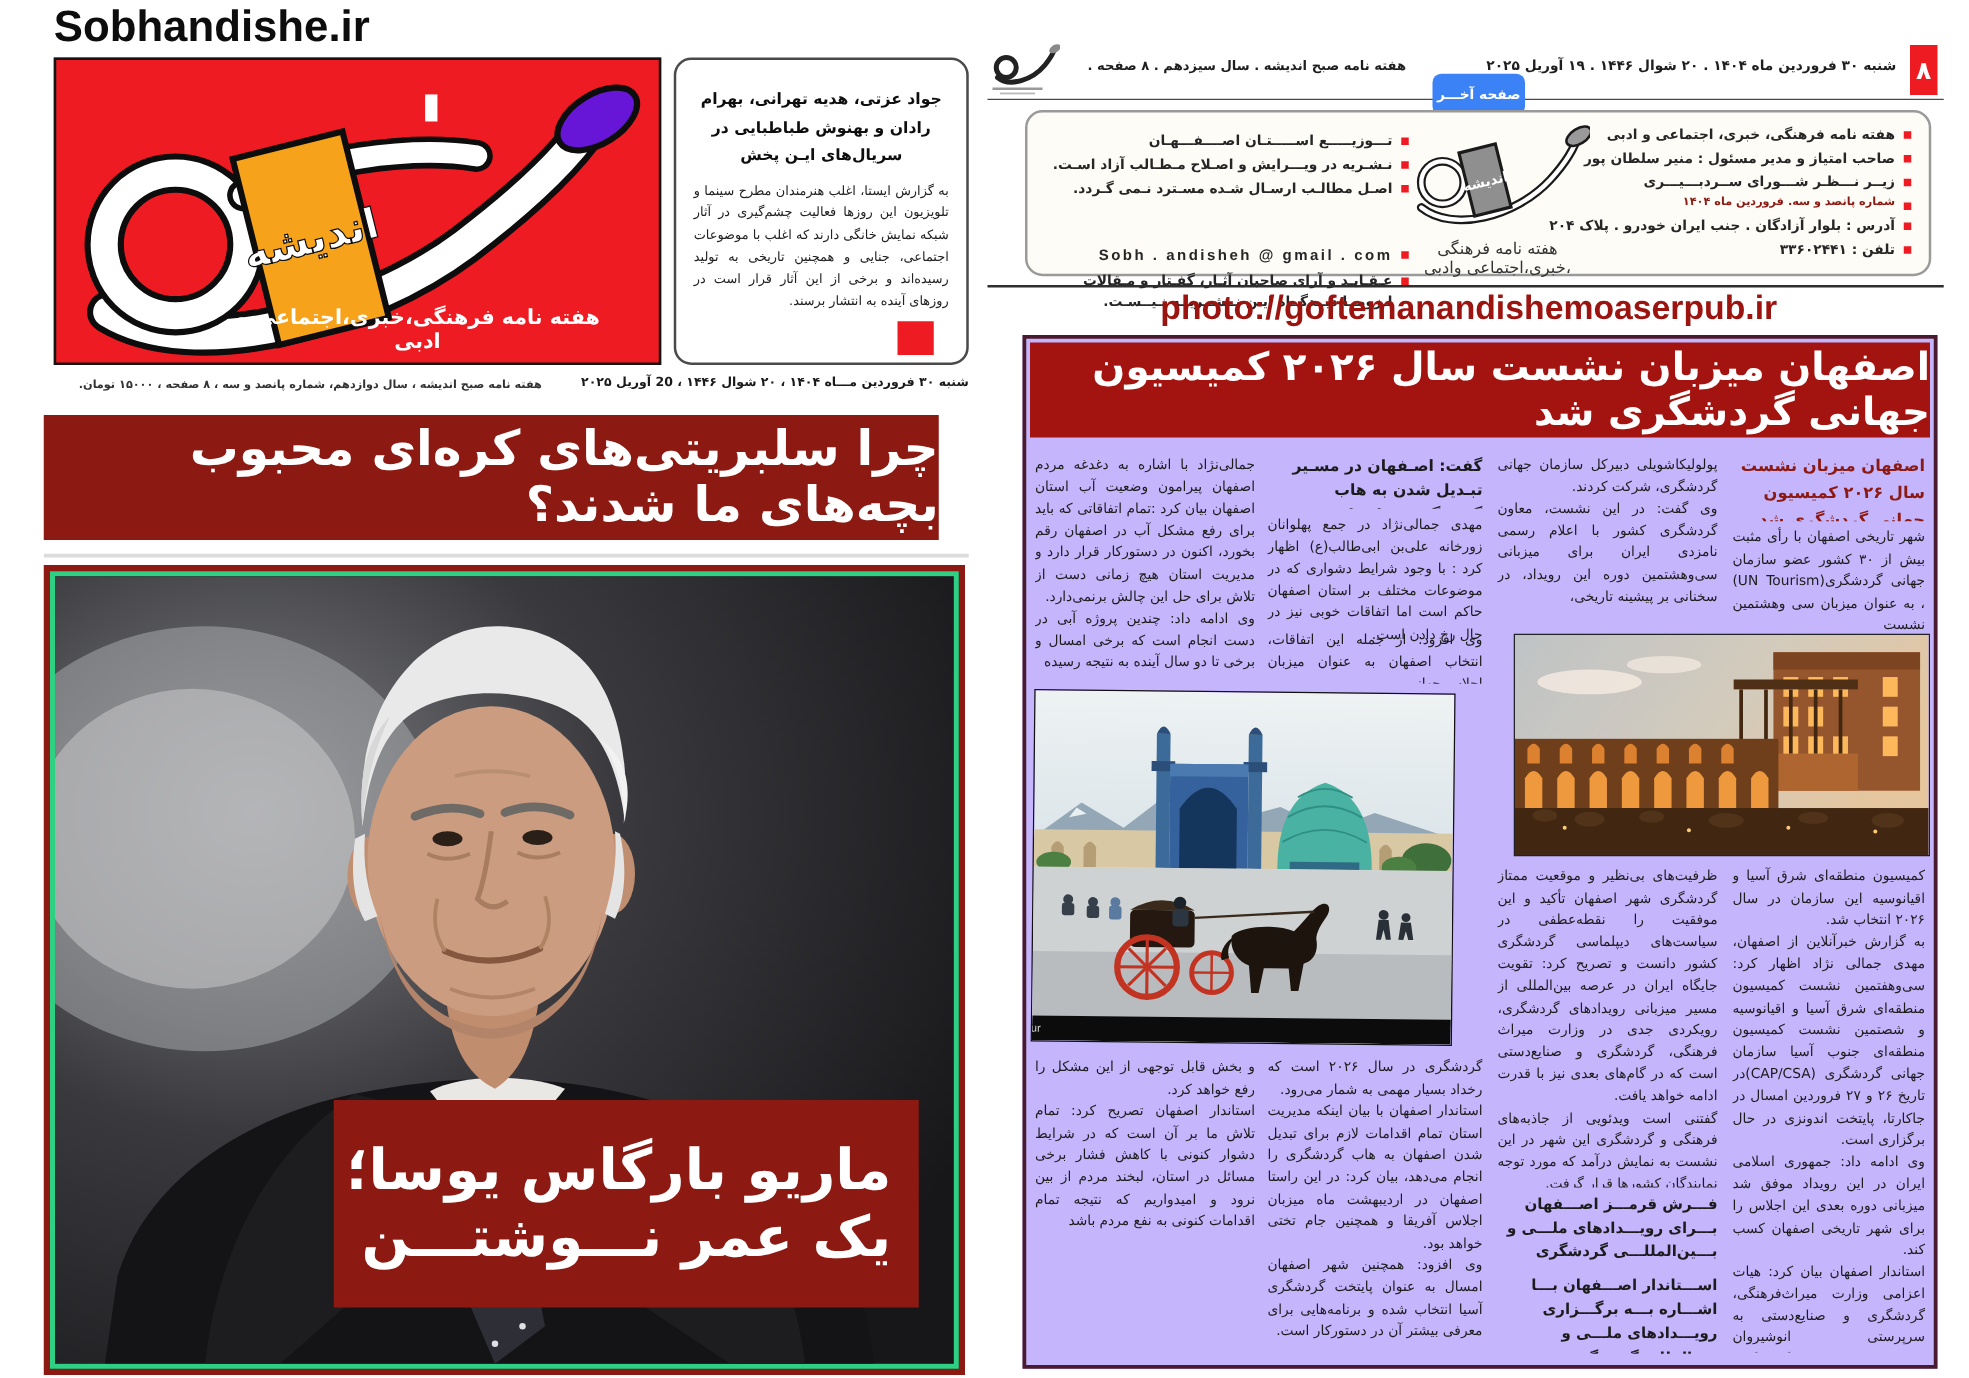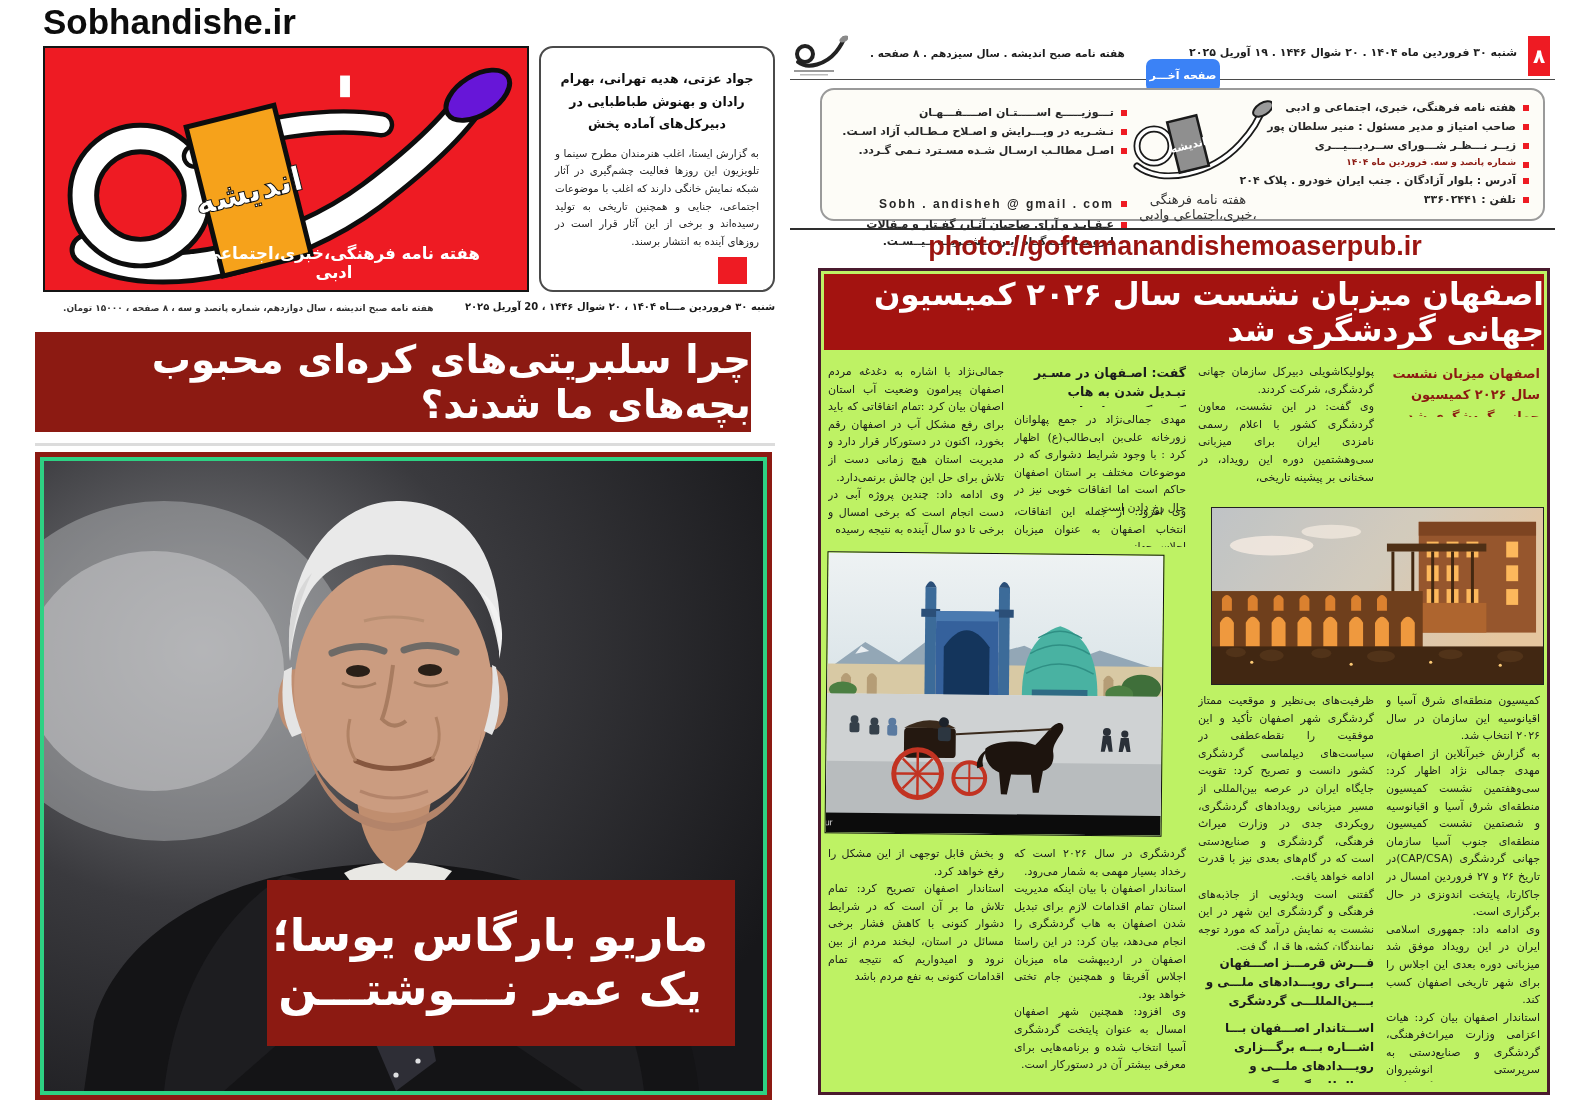--- a/index.html
+++ b/index.html
@@ -25,21 +25,21 @@
         display:flex;align-items:center;justify-content:center;}
   .band-text{color:#fff;font-weight:bold;font-size:39px;direction:rtl;}
   .rule-light{position:absolute;left:0;top:437px;width:740px;height:3px;background:#dcdcdc;}
   .photo-frame{position:absolute;left:0;top:446px;width:737px;height:648px;background:#8c1a12;
                padding:5px;box-sizing:border-box;}
   .photo-green{border:4px solid #2ed183;width:100%;height:100%;box-sizing:border-box;position:relative;
                background:#232326;overflow:hidden;}
   .photo-green svg{position:absolute;left:0;top:0;width:100%;height:100%;}
   .overlay-title{position:absolute;right:28px;top:419px;width:468px;height:166px;background:#8c1a12;
                  color:#fff;direction:rtl;display:flex;flex-direction:column;justify-content:center;
-                 padding-right:22px;box-sizing:border-box;text-align:center;}
+                 padding-right:22px;box-sizing:border-box;}
   .overlay-title .l1{font-weight:bold;font-size:45px;line-height:1.2;}
   .overlay-title .l2{font-weight:bold;font-size:45px;line-height:1.2;}
   
   .page-right{position:absolute;left:790px;top:6px;width:765px;height:1094px;}
   .pagenum{position:absolute;right:5px;top:30px;width:22px;height:40px;background:#ee1b23;color:#fff;
            font-weight:bold;font-size:20px;display:flex;align-items:center;justify-content:center;}
   .h-date{position:absolute;right:38px;top:40px;font-size:11px;font-weight:bold;color:#1e1e1e;direction:rtl;margin-left:36px;}
   .h-issue{position:absolute;left:80px;top:41px;font-size:10.5px;font-weight:bold;color:#1e1e1e;direction:rtl;text-align:right;}
   .h-logo{position:absolute;left:2px;top:26px;width:56px;height:44px;}
   .h-line{position:absolute;left:0;top:73px;width:765px;height:1px;background:#4a4a4a;}
@@ -56,21 +56,21 @@
   .ib-item.small{font-size:9px;color:#8c1a12;}
   .ib-item.phone{letter-spacing:7px;}
   .ib-item.email{font-family:"Liberation Sans",sans-serif;direction:ltr;text-align:right;letter-spacing:2px;font-size:12px;margin-top:36px;}
   .ib-logo{position:absolute;left:300px;top:4px;width:150px;height:100px;}
   .ib-logo-caption{position:absolute;left:286px;top:102px;width:180px;text-align:center;font-size:13px;
                    color:#333;direction:rtl;}
   .url-rule{position:absolute;left:0;top:222px;width:765px;height:2px;background:#2e2e2e;}
   .url-text{position:absolute;left:120px;top:225px;width:530px;text-align:center;
             font-family:"Liberation Sans",sans-serif;font-weight:bold;font-size:27px;color:#9b1410;}
   .article-box{position:absolute;left:28px;top:262px;width:732px;height:827px;border:3px solid #4a1a2e;
-               background:#bef264;box-sizing:border-box;}
+               background:#c4b5fd;box-sizing:border-box;}
   .art-band{margin:3px;height:76px;background:#a31310;display:flex;align-items:center;justify-content:center;}
   .art-band-text{color:#fff;font-weight:bold;font-size:31px;direction:rtl;}
   .art-body{position:relative;margin:2px 3px 3px 3px;height:734px;direction:rtl;}
   .tb{position:absolute;font-size:11px;line-height:17.6px;text-align:justify;color:#1c1c1c;
       direction:rtl;overflow:hidden;white-space:pre-line;}
   .tb.bold{font-weight:bold;white-space:normal;}
   .c1{right:4px;width:154px;}
   .c2{right:170px;width:176px;}
   .c3{left:190px;width:172px;}
   .c4{left:4px;width:176px;}
@@ -116,21 +116,21 @@
         <rect x="298" y="28" width="10" height="22" fill="#ffffff"></rect>
         <g transform="translate(205,145) rotate(-14)">
           <rect x="-46" y="-78" width="92" height="156" fill="#f6a21b" stroke="#0d0d0d" stroke-width="5"></rect>
           <text x="0" y="12" text-anchor="middle" font-size="34" font-weight="bold" fill="#ffffff" stroke="#0d0d0d" stroke-width="1" font-family="DejaVu Sans, sans-serif">اندیشه</text>
         </g>
       </svg>
       <div class="masthead-tagline">هفته نامه فرهنگی،خبری،اجتماعی و ادبی</div>
     </div>
 
     <div class="news-box">
-      <div class="news-title">جواد عزتی، هدیه تهرانی، بهرام رادان و بهنوش طباطبایی در دبیرکل‌های آماده پخش</div>
+      <div class="news-title">جواد عزتی، هدیه تهرانی، بهرام رادان و بهنوش طباطبایی در سریال‌های ایـن پخش</div>
       <div class="news-body">به گزارش ایستا، اغلب هنرمندان مطرح سینما و تلویزیون این روزها فعالیت چشم‌گیری در آثار شبکه نمایش خانگی دارند که اغلب با موضوعات اجتماعی، جنایی و همچنین تاریخی به تولید رسیده‌اند و برخی از این آثار قرار است در روزهای آینده به انتشار برسند.</div>
       <div class="news-redsq"></div>
     </div>
 
     <div class="strip-left">هفته نامه صبح اندیشه ، سال دوازدهم، شماره پانصد و سه ، ۸ صفحه ، ۱۵۰۰۰ تومان.</div>
     <div class="strip-right">شنبه ۳۰ فروردین مـــاه ۱۴۰۴ ، ۲۰ شوال ۱۴۴۶ ، 20 آوریل ۲۰۲۵</div>
 
     <div class="band">
       <div class="band-text">چرا سلبریتی‌های کره‌ای محبوب بچه‌های ما شدند؟</div>
     </div>
@@ -257,20 +257,21 @@
     <div class="url-rule"></div>
     <div class="url-text">photo://goftemanandishemoaserpub.ir</div>
 
     <div class="article-box">
       <div class="art-band">
         <div class="art-band-text">اصفهان میزبان نشست سال ۲۰۲۶ کمیسیون جهانی گردشگری شد</div>
       </div>
       <div class="art-body">
 
         <div class="tb c1 c1-title">اصفهان میزبان نشست سال ۲۰۲۶ کمیسیون جهانی گردشگری شد</div>
+        <div class="tb c1 c1-intro">شهر تاریخی اصفهان با رأی مثبت بیش از ۳۰ کشور عضو سازمان جهانی گردشگری(UN Tourism) ، به عنوان میزبان سی وهشتمین نشست</div>
         <div class="tb c1 c1-below">کمیسیون منطقه‌ای شرق آسیا و اقیانوسیه این سازمان در سال ۲۰۲۶ انتخاب شد.
 به گزارش خبرآنلاین از اصفهان، مهدی جمالی نژاد اظهار کرد: سی‌وهفتمین نشست کمیسیون منطقه‌ای شرق آسیا و اقیانوسیه و شصتمین نشست کمیسیون منطقه‌ای جنوب آسیا سازمان جهانی گردشگری (CAP/CSA)در تاریخ ۲۶ و ۲۷ فروردین امسال در جاکارتا، پایتخت اندونزی در حال برگزاری است.
 وی ادامه داد: جمهوری اسلامی ایران در این رویداد موفق شد میزبانی دوره بعدی این اجلاس را برای شهر تاریخی اصفهان کسب کند.
 استاندار اصفهان بیان کرد: هیات اعزامی وزارت میراث‌فرهنگی، گردشگری و صنایع‌دستی به سرپرستی انوشیروان محسنی‌بندپی، معاون گردشگری کشور و با حضور چند تن از مسئولان این وزارتخانه، در نشست رسمی این کمیسیون با حضور زوراب</div>
 
         <div class="tb c2 c2-top">پولولیکاشویلی دبیرکل سازمان جهانی گردشگری، شرکت کردند.
 وی گفت: در این نشست، معاون گردشگری کشور با اعلام رسمی نامزدی ایران برای میزبانی سی‌وهشتمین دوره این رویداد، در سخنانی بر پیشینه تاریخی،</div>
         <div class="tb c2 c2-below">ظرفیت‌های بی‌نظیر و موقعیت ممتاز گردشگری شهر اصفهان تأکید و این موفقیت را نقطه‌عطفی در سیاست‌های دیپلماسی گردشگری کشور دانست و تصریح کرد: تقویت جایگاه ایران در عرصه بین‌المللی از مسیر میزبانی رویدادهای گردشگری، رویکردی جدی در وزارت میراث فرهنگی، گردشگری و صنایع‌دستی است که در گام‌های بعدی نیز با قدرت ادامه خواهد یافت.
 گفتنی است  ویدئویی از جاذبه‌های فرهنگی و گردشگری این شهر در این نشست به نمایش درآمد که مورد توجه نمایندگان کشورها قرار گرفت.</div>
         <div class="tb bold c2 c2-bold1">فـــرش قرمـــز اصـــفهان بـــرای رویـــدادهای ملـــی و بـــین‌المللـــی گردشگری</div>

